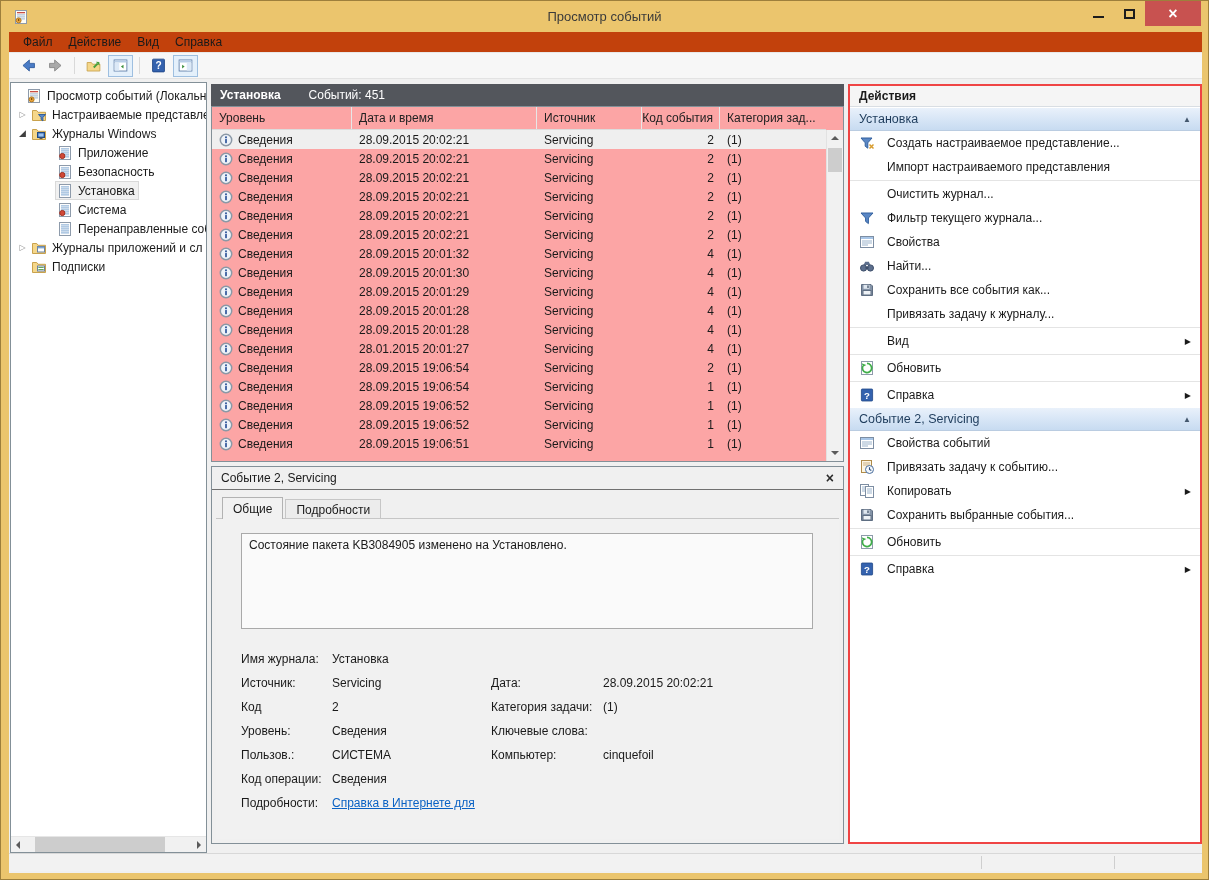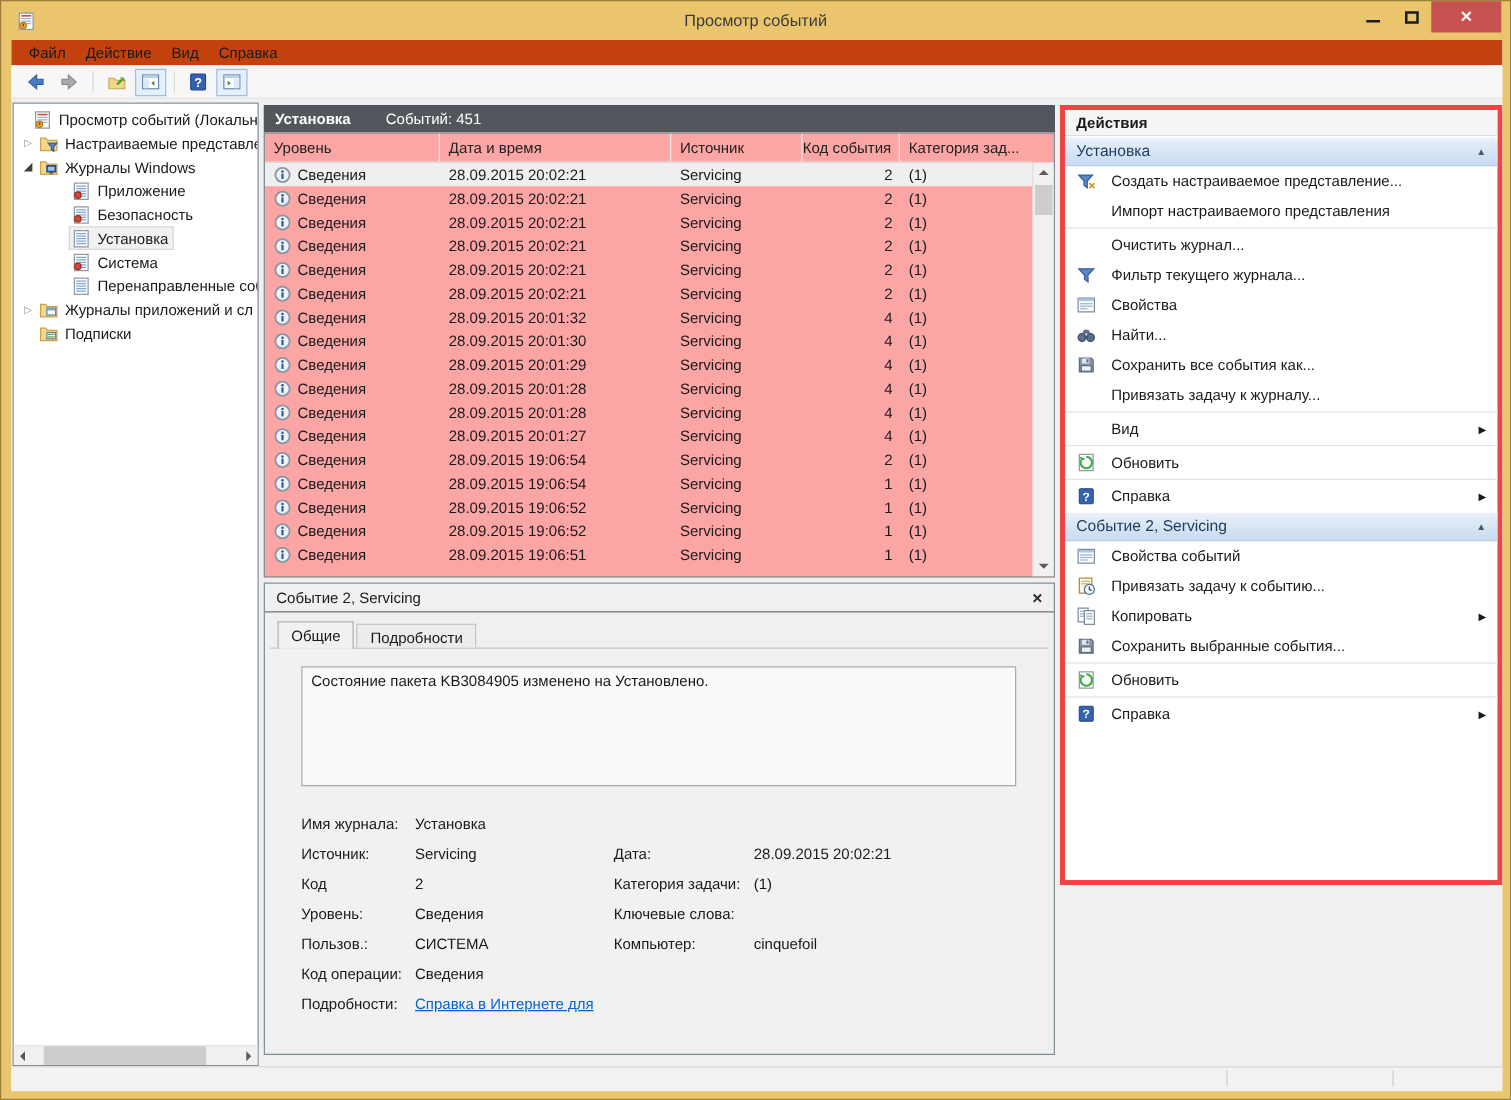--- a/index.html
+++ b/index.html
@@ -87,21 +87,21 @@
   .tab.active { background:#f1f1f1; top:0; height:22px; padding-top:4px; border-color:#b2b2b2; }
   .tab-page { position:absolute; left:4px; right:4px; top:51px; bottom:4px; border-top:1px solid #c6c6c6; background:#f1f1f1; }
   .msg-box { margin:14px 26px 0 25px; height:96px; background:#fafafa; border:1px solid #a9a9a9; font-size:12px; color:#1a1a1a; padding:4px 7px; overflow:hidden; }
   .fields { margin:18px 0 0 25px; font-size:12px; color:#1a1a1a; }
   .frow { display:flex; height:24px; align-items:center; }
   .fl { width:91px; flex:none; } .fv { width:159px; flex:none; white-space:nowrap; }
   .fl2 { width:112px; flex:none; } .fv2 { flex:1; white-space:nowrap; }
   .fv.link { width:auto; color:#0a62c4; text-decoration:underline; }
 
   
-  .actions-panel { position:absolute; left:839px; top:52px; width:354px; height:624px; background:#fff; border:4px solid #ef4444; overflow:hidden; }
+  .actions-panel { position:absolute; left:839px; top:52px; width:354px; height:760px; background:#fff; border:2px solid #ef4444; overflow:hidden; }
   .ap-title { height:21px; background:#f5f5f5; border-bottom:1px solid #d9dee3; font-weight:bold; font-size:12px; color:#1a1a1a; display:flex; align-items:center; padding-left:9px; }
   .ap-header { height:24px; background:linear-gradient(#e9f1fb,#c7dbf1); border-bottom:1px solid #bacce1; border-top:1px solid #fff; display:flex; align-items:center; padding:0 9px; font-size:12.5px; color:#1e3c5c; }
   .ap-header .collapse { margin-left:auto; font-size:8px; color:#44586e; }
   .ap-header .collapse::before { content:"▲"; }
   .ai { height:24px; display:flex; align-items:center; padding:0 9px; font-size:12px; color:#1a1a1a; }
   .ai-icon { width:16px; height:16px; margin-right:12px; flex:none; }
   .ai-icon svg { width:16px; height:16px; display:block; }
   .ai-sub { margin-left:auto; font-size:8px; color:#1a1a1a; }
   .ai-sub::before { content:"▶"; }
   .ai-sep { height:1px; background:#e4e4e4; margin:1px 0; }
@@ -620,21 +620,21 @@
             <span class="c lvl">
               <span class="ri">
                 <svg viewBox="0 0 16 16">
                   <circle cx="8" cy="8" r="6.5" fill="#eef3f9" stroke="#8a98a6" stroke-width="1.7"></circle>
                   <circle cx="8" cy="4.8" r="1.2" fill="#33589c"></circle>
                   <rect x="7" y="6.6" width="2" height="5" rx="0.5" fill="#33589c"></rect>
                 </svg>
               </span>
               <span>Сведения</span>
             </span>
-            <span class="c dt">28.09.2015 20:01:27</span>
+            <span class="c dt">28.01.2015 20:01:27</span>
             <span class="c src">Servicing</span>
             <span class="c code">4</span>
             <span class="c cat">(1)</span>
           </div>
 
           <div class="row">
             <span class="c lvl">
               <span class="ri">
                 <svg viewBox="0 0 16 16">
                   <circle cx="8" cy="8" r="6.5" fill="#eef3f9" stroke="#8a98a6" stroke-width="1.7"></circle>

